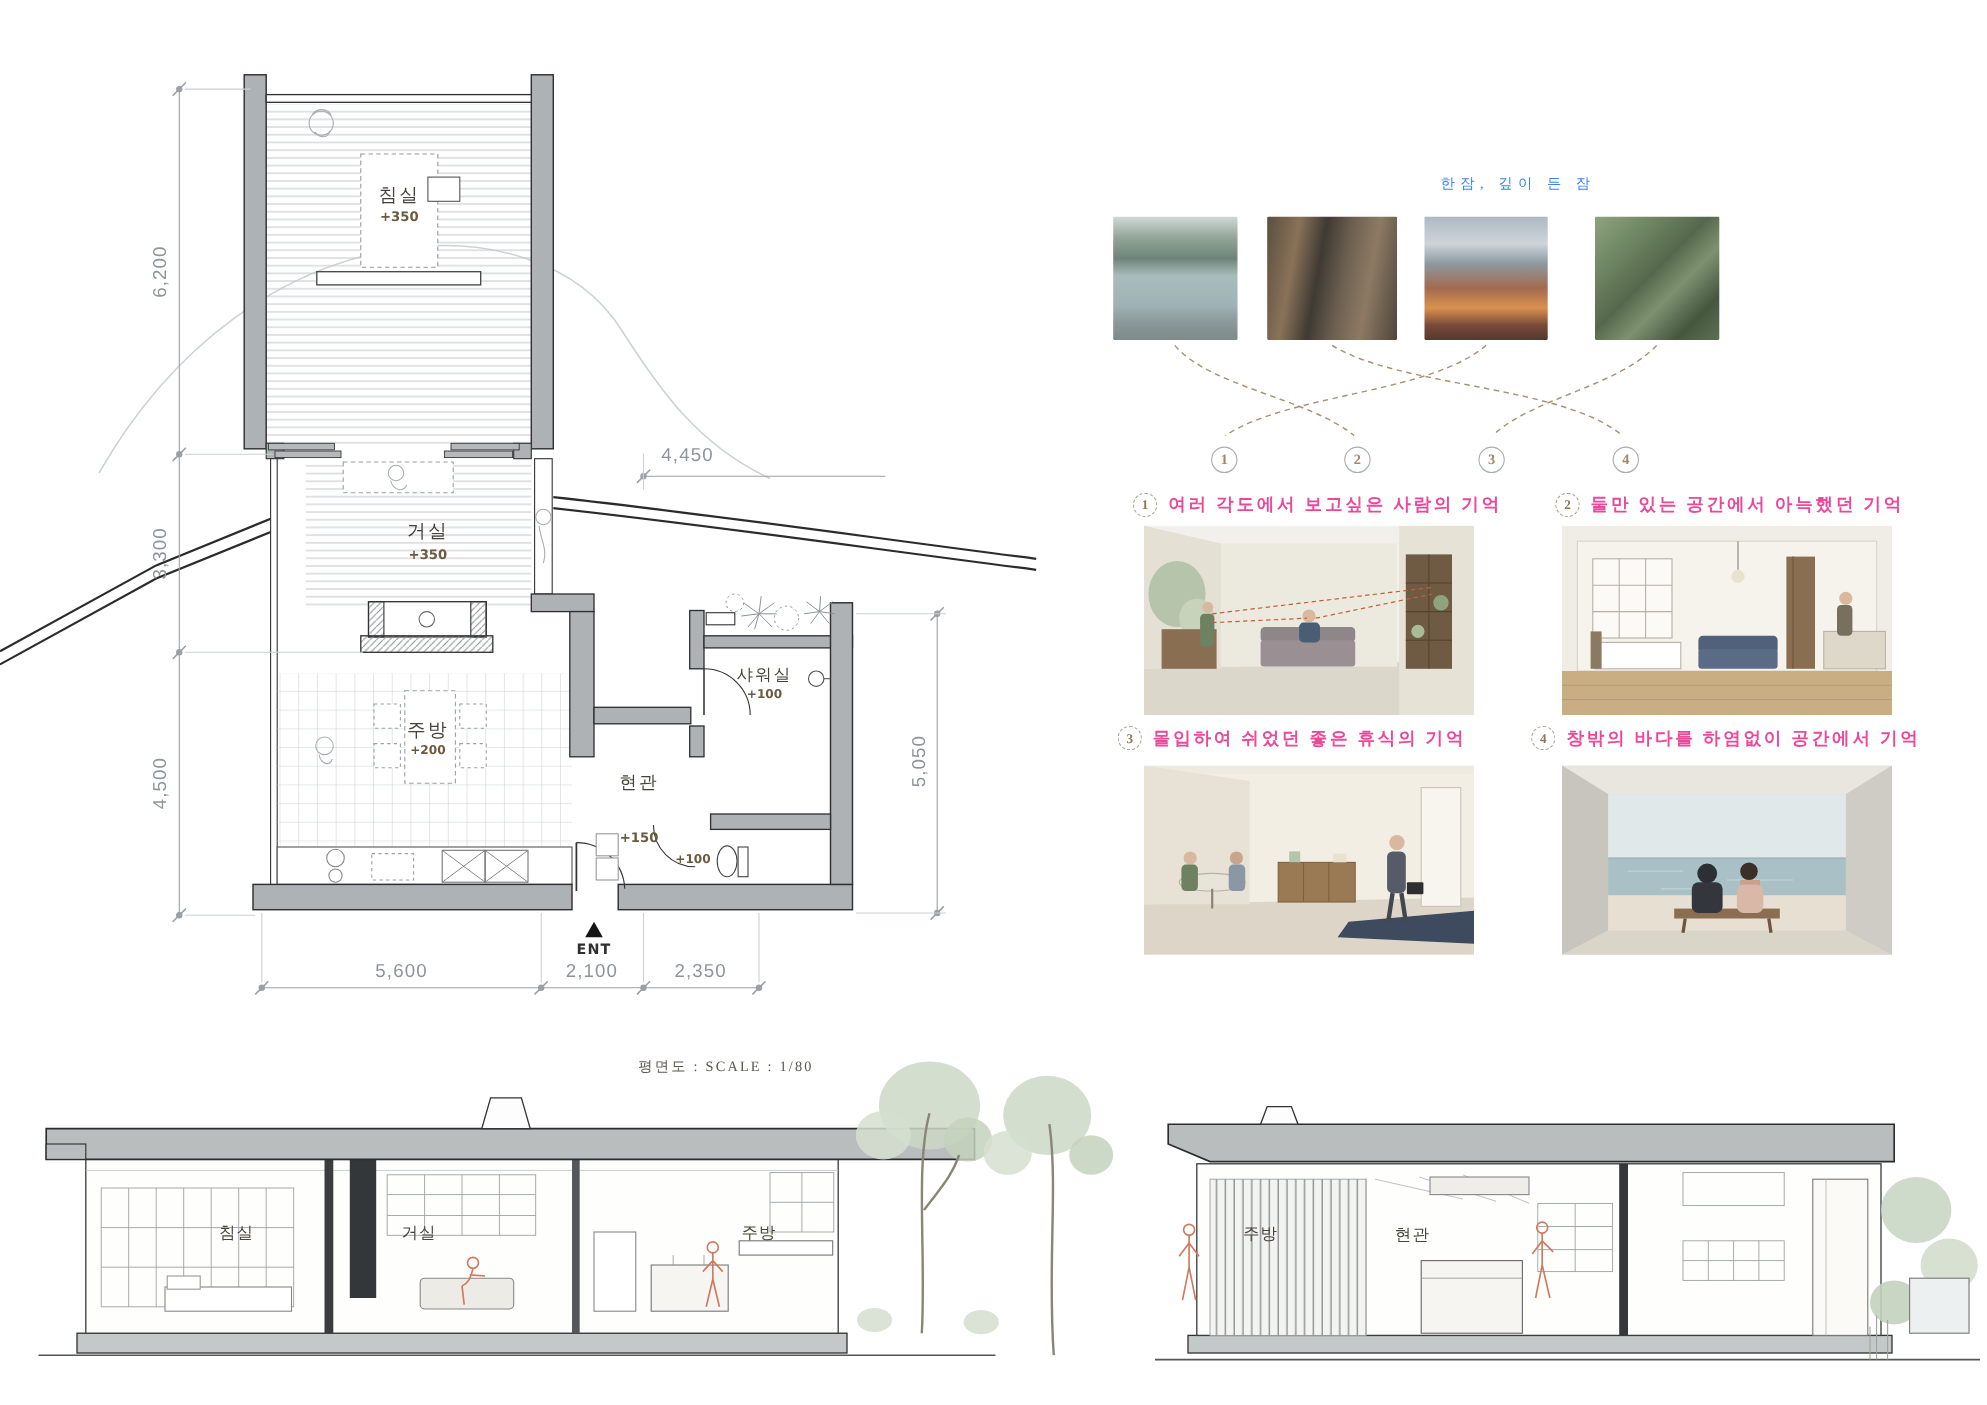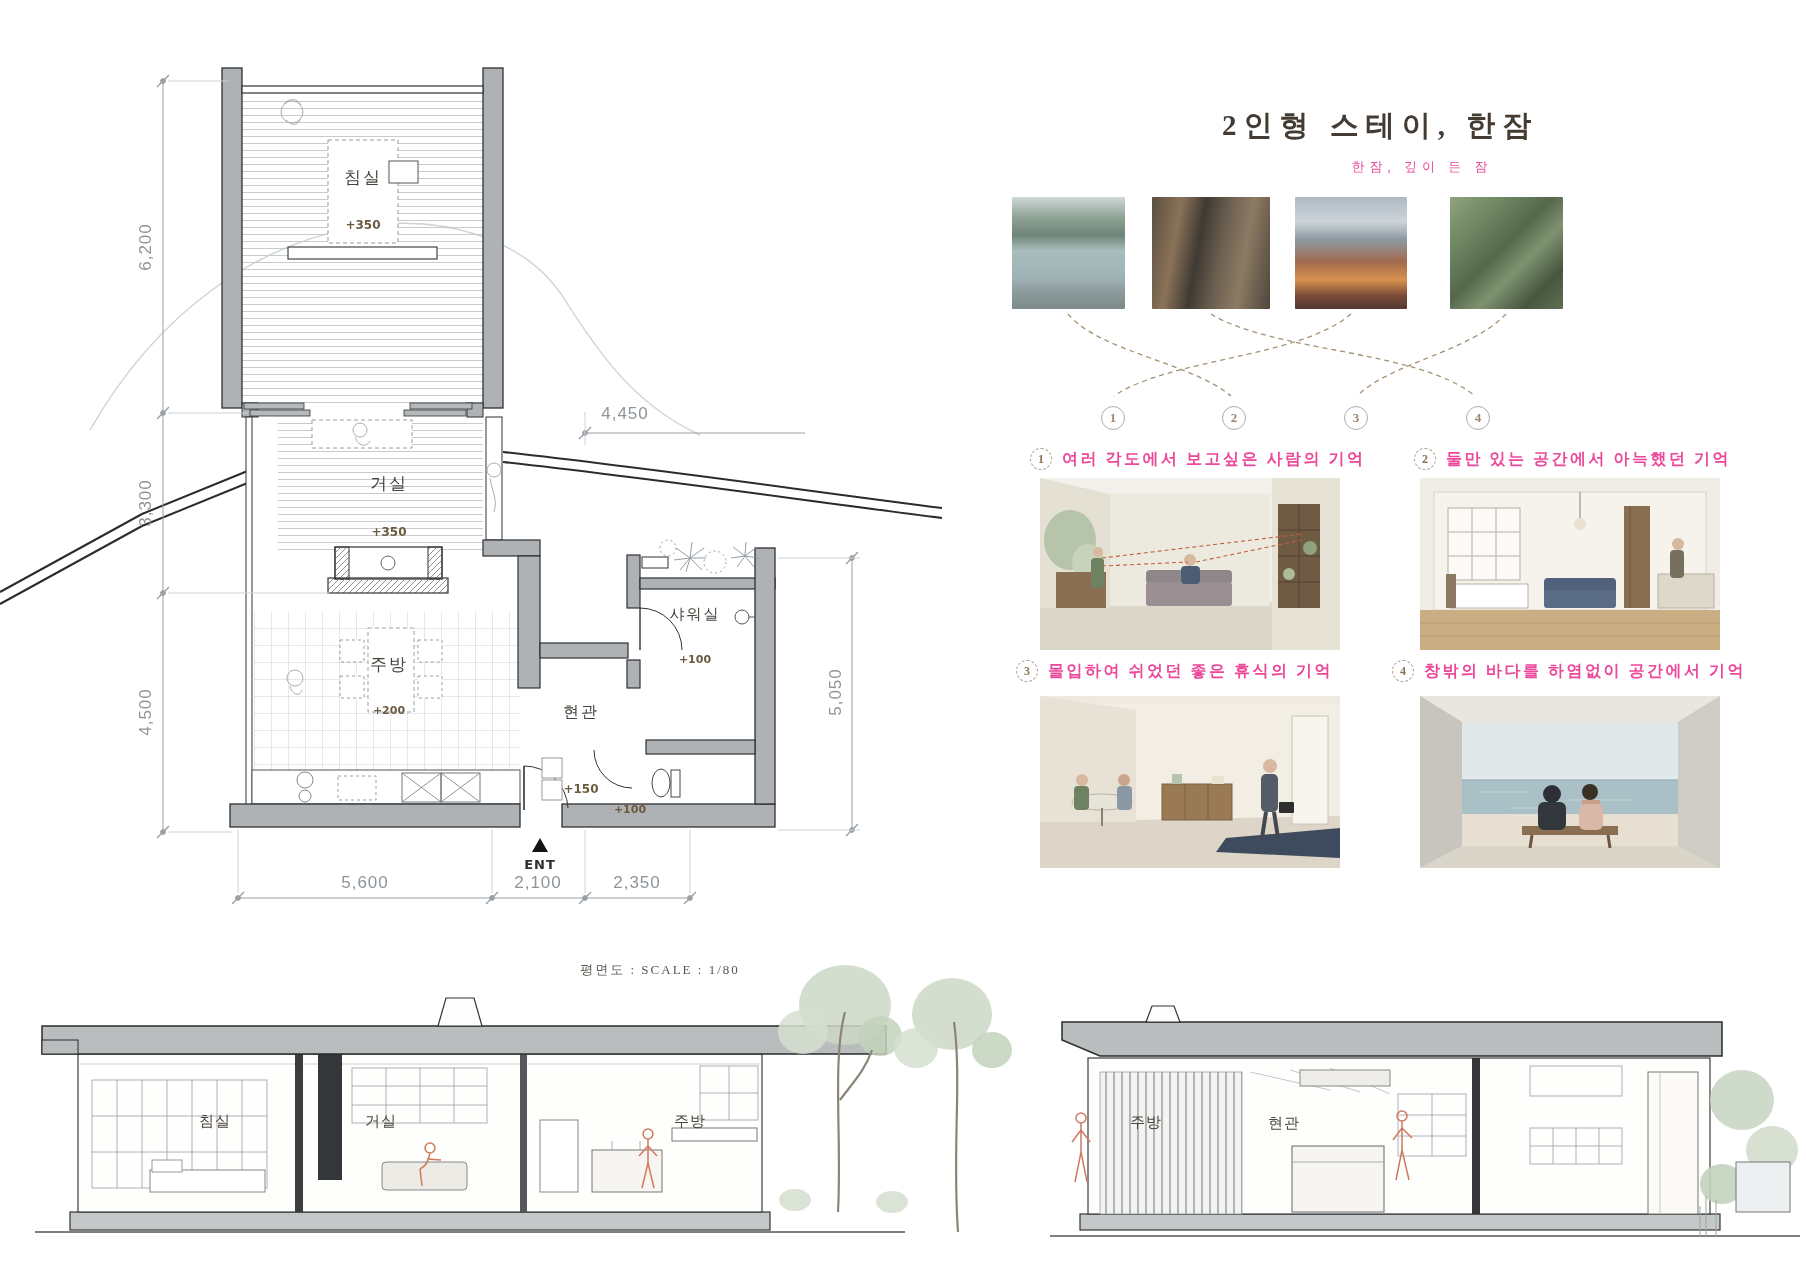--- a/index.html
+++ b/index.html
@@ -2,27 +2,27 @@
 <html><head>
 <meta charset="utf-8">
 <style>
   html,body{margin:0;padding:0;background:#ffffff;}
   #board{position:relative;width:1806px;height:1277px;background:#ffffff;overflow:hidden;
          font-family:"Liberation Serif","DejaVu Serif",serif;}
   svg{display:block;}
   .abs{position:absolute;}
   .ctr{transform:translate(-50%,-50%);white-space:nowrap;}
   .lbl{color:#46413a;letter-spacing:2px;}
-  .lvl{font-family:"DejaVu Sans","Liberation Sans",sans-serif;font-weight:bold;color:#6b5a3f;margin-top:28px;}
+  .lvl{font-family:"DejaVu Sans","Liberation Sans",sans-serif;font-weight:bold;color:#6b5a3f;}
   .dim{font-family:"Liberation Sans","DejaVu Sans",sans-serif;color:#8e959a;font-size:17px;letter-spacing:1px;}
   .vdim{transform:translate(-50%,-50%) rotate(-90deg);}
   .ent{font-family:"DejaVu Sans","Liberation Sans",sans-serif;font-weight:bold;color:#2f2f2f;font-size:13px;letter-spacing:1px;}
   .scale-note{color:#5a554d;font-size:13px;letter-spacing:2px;margin-top:35px;}
   .panel-title{color:#443c33;font-size:29px;font-weight:bold;letter-spacing:7px;}
-  .panel-sub{color:#ec4899;font-size:13px;letter-spacing:5px;margin-left:42px;}
+  .panel-sub{color:#3b82f6;font-size:13px;letter-spacing:5px;}
   .photo{position:absolute;top:197px;height:112px;border-radius:1px;}
   .num-circle{position:absolute;width:22px;height:22px;border:1px solid #a7adb0;border-radius:50%;
       color:#a0866a;font-size:13px;font-weight:bold;display:flex;align-items:center;justify-content:center;
       font-family:"Liberation Serif",serif;background:#fff;}
   .caption{position:absolute;display:flex;align-items:center;gap:10px;}
   .cap-circle{width:20px;height:20px;border:1px dashed #b0a18a;border-radius:50%;color:#8c7454;
       font-size:12px;font-weight:bold;display:flex;align-items:center;justify-content:center;flex:0 0 auto;}
   .cap-text{color:#ec4899;font-size:16px;letter-spacing:2.5px;font-weight:bold;}
   .sec-lbl{color:#4a443c;font-size:15px;letter-spacing:1px;}
   .render{position:absolute;overflow:hidden;background:#f2f0ea;}
@@ -339,21 +339,20 @@
 
   <div class="abs dim vdim" style="left:146px;top:247px">6,200</div>
   <div class="abs dim vdim" style="left:146px;top:503px">3,300</div>
   <div class="abs dim vdim" style="left:146px;top:712px">4,500</div>
   <div class="abs ctr dim" style="left:625px;top:414px">4,450</div>
   <div class="abs dim vdim" style="left:836px;top:692px">5,050</div>
   <div class="abs ctr dim" style="left:365px;top:883px">5,600</div>
   <div class="abs ctr dim" style="left:538px;top:883px">2,100</div>
   <div class="abs ctr dim" style="left:637px;top:883px">2,350</div>
 
-  <div class="abs ctr panel-title" style="left:1380px;top:126px">2인형 스테이, 한잠</div>
   <div class="abs ctr panel-sub" style="left:1380px;top:167px">한잠, 깊이 든 잠</div>
 
   <div class="photo" style="left:1012px;width:113px;background:
       linear-gradient(180deg,#cfd9d6 0%,#8fa396 18%,#6f8478 34%,#a9bcbc 48%,#9fb3b6 72%,#8b9899 86%,#7d8a8a 100%)"></div>
   <div class="photo" style="left:1152px;width:118px;background:
       linear-gradient(100deg,#5a4f41 0%,#8a7258 22%,#3f3a33 40%,#6e6152 58%,#8d7a63 75%,#4e463c 100%)"></div>
   <div class="photo" style="left:1295px;width:112px;background:
       linear-gradient(180deg,#aeb9c2 0%,#cdd5da 22%,#8d99a0 38%,#a26a4e 58%,#d9924e 74%,#7a4a38 88%,#53392f 100%)"></div>
   <div class="photo" style="left:1450px;width:113px;background:
       linear-gradient(135deg,#8fa37e 0%,#6f8663 24%,#55684c 46%,#7e9270 62%,#46573f 82%,#5d7052 100%)"></div>

